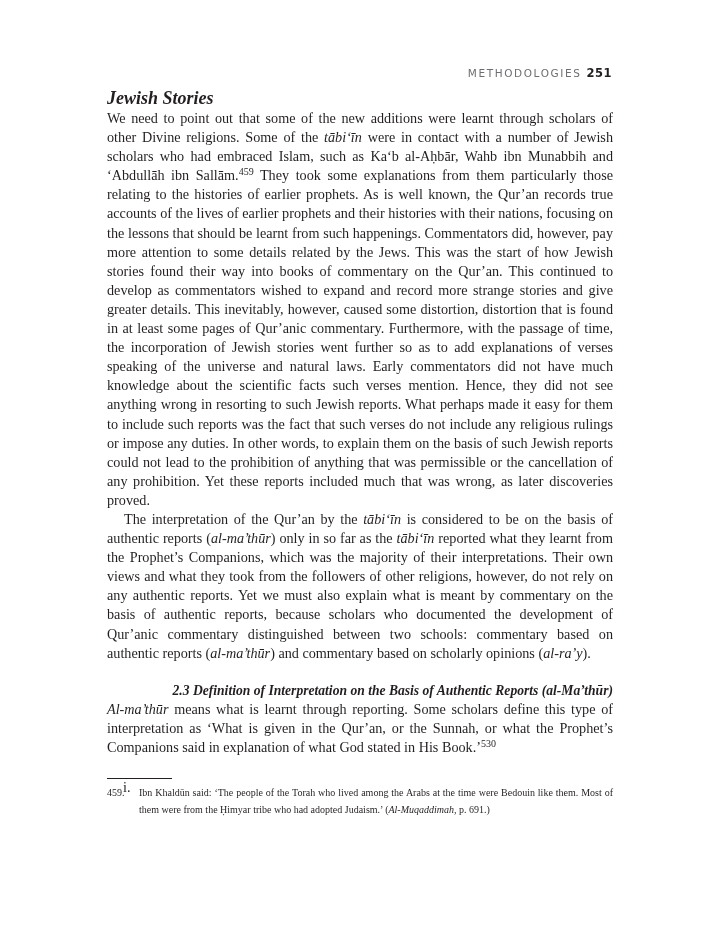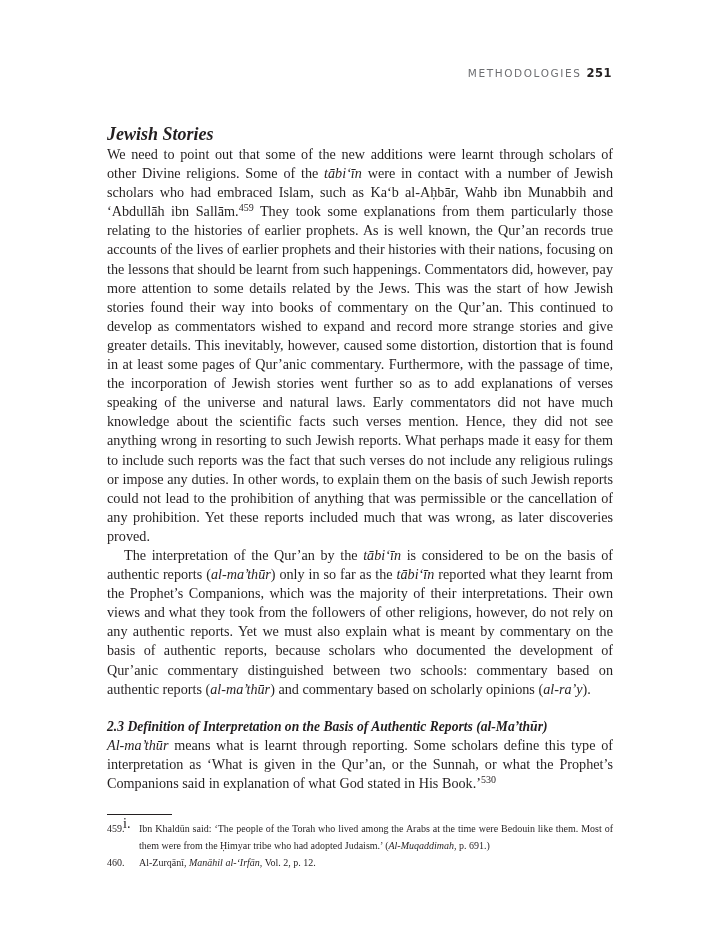--- a/index.html
+++ b/index.html
@@ -1,25 +1,25 @@
 <!DOCTYPE html>
 <html><head>
 <meta charset="utf-8">
 <style>
   html, body { margin: 0; padding: 0; background: #ffffff; }
   body { width: 720px; height: 937px; position: relative; overflow: hidden;
          font-family: "Liberation Serif", "DejaVu Serif", serif; color: #231f20; }
   .running-head { position: absolute; top: 66px; right: 108px; font-family: "DejaVu Sans", "Liberation Sans", sans-serif;
                   font-size: 10.5px; letter-spacing: 1.6px; color: #6d6e71; white-space: nowrap; margin-left: 28px; }
   .running-head .pg { color: #231f20; font-weight: bold; letter-spacing: 0.5px; margin-left: 5px; font-size: 11.5px; }
-  .text-block { position: absolute; left: 107px; top: 88px; width: 506px; margin-top: 36px; }
+  .text-block { position: absolute; left: 107px; top: 88px; width: 506px; }
   h2.section { margin: 0; font-style: italic; font-weight: bold; font-size: 18px; line-height: 21px; }
   p { margin: 0; font-size: 14.2px; line-height: 19.1px; text-align: justify; text-justify: inter-word; hyphens: none; }
   p.indent { text-indent: 17px; }
-  h3.subsection { margin: 18px 0 0 0; font-style: italic; font-weight: bold; font-size: 13.6px; line-height: 19px; }
+  h3.subsection { margin: 18px 0 0 0; font-style: italic; font-weight: bold; font-size: 13.6px; line-height: 19px; text-align: right; }
   sup { font-size: 10px; line-height: 0; vertical-align: 5px; }
   em { font-style: italic; }
   .list { margin: 21px 0 0 0; padding: 0; list-style: none; }
   .list li { position: relative; padding-left: 42px; padding-right: 32px; font-size: 14.2px; line-height: 19.1px; text-align: justify; }
   .list li .marker { position: absolute; left: 16px; top: 0; }
   .footnote-rule { margin: 20px 0 0 0; width: 65px; border: 0; border-top: 1px solid #231f20; height: 0; }
   .footnotes { margin-top: 6px; }
   .fn { position: relative; padding-left: 32px; font-size: 10px; line-height: 16.8px; text-align: justify; }
   .fn .num { position: absolute; left: 0; top: 0; }
 </style>
@@ -42,15 +42,14 @@
   <p><em>Al-ma’thūr</em><span> means what is learnt through reporting. Some scholars define this type of interpretation as ‘What is given in the Qur’an, or the Sunnah, or what the Prophet’s Companions said in explanation of what God stated in His Book.’</span><sup>530</sup></p>
 
   <ul class="list">
     <li><span class="marker">i.</span></li>
   </ul>
 
   <hr class="footnote-rule">
 
   <div class="footnotes">
     <div class="fn"><span class="num">459.</span><span>Ibn Khaldūn said: ‘The people of the Torah who lived among the Arabs at the time were Bedouin like them. Most of them were from the Ḥimyar tribe who had adopted Judaism.’ (</span><em>Al-Muqaddimah</em><span>, p. 691.)</span></div>
-    <div class="fn"><span class="num">460.</span><span>Al-Zurqānī, </span><em>Manāhil al-‘Irfān</em><span>, Vol. 2, p. 12.</span></div>
   </div>
 </div>
 
 </body></html>

